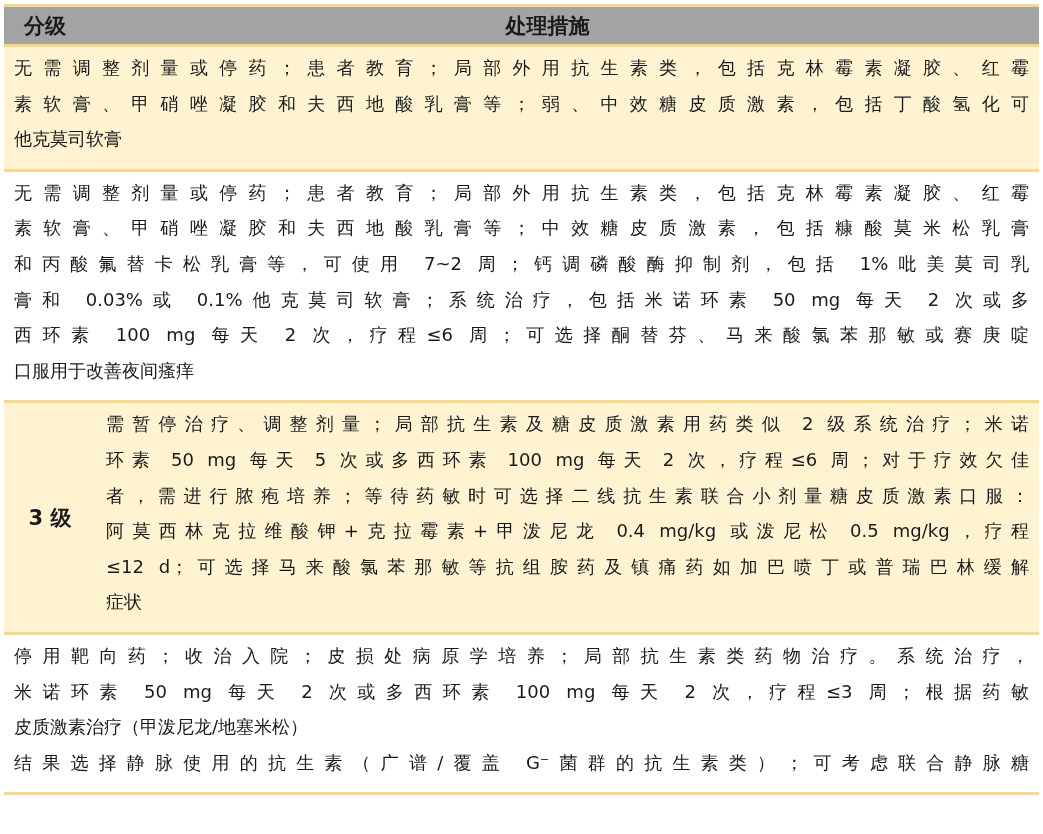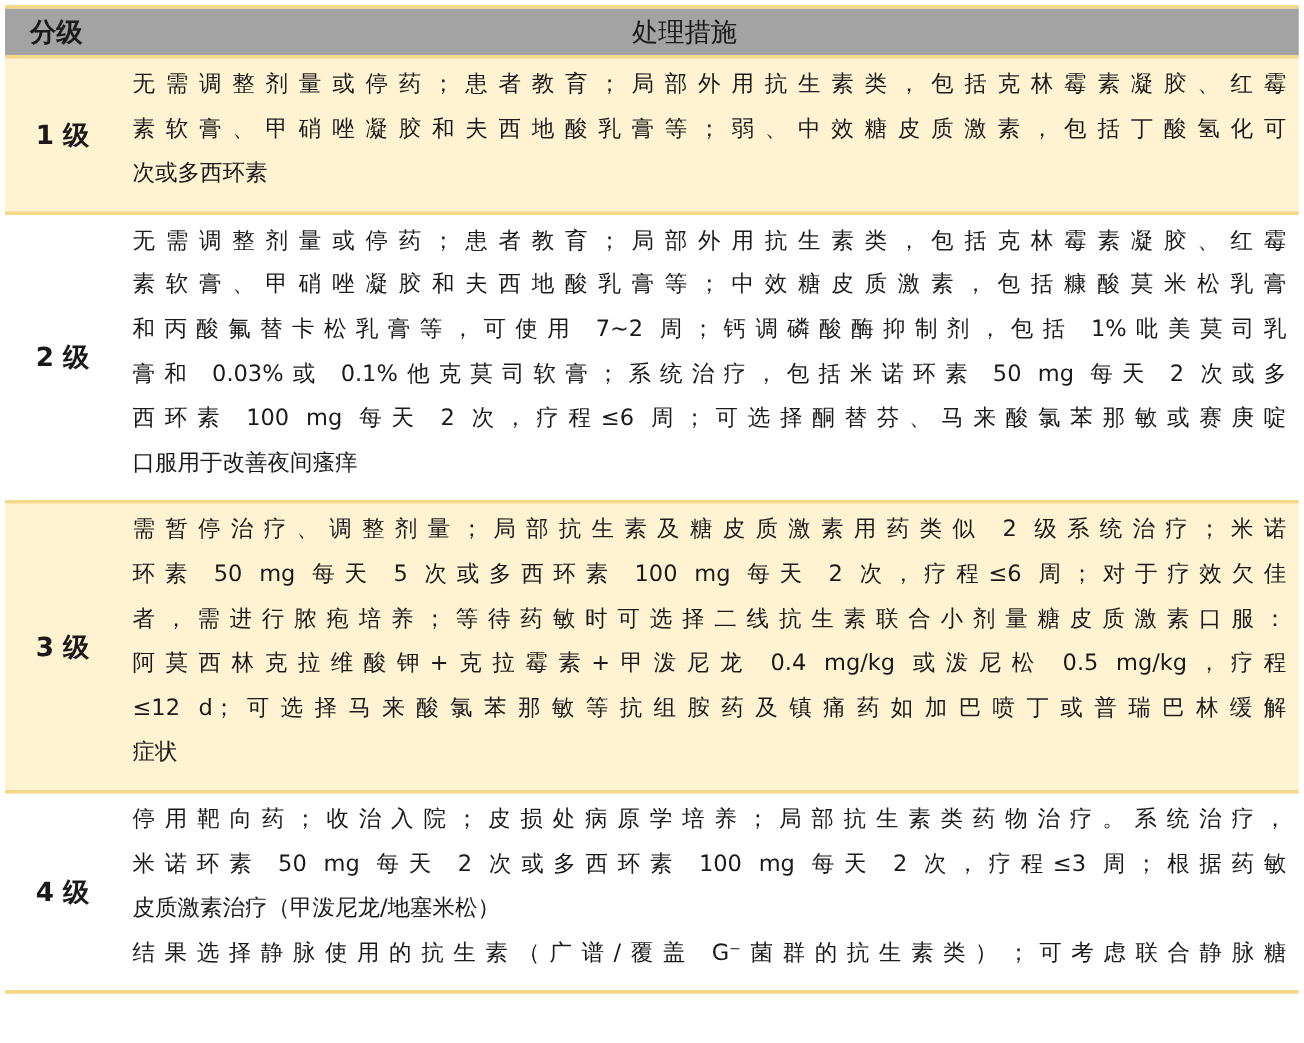--- a/index.html
+++ b/index.html
@@ -48,21 +48,21 @@
       justify-content: flex-start;
       padding-left: 20px;
       box-sizing: border-box;
       font-size: 21px;
     }
     .header .measure-title {
       flex: 1;
       display: flex;
       align-items: center;
       justify-content: center;
-      font-weight: normal;
+      font-weight: bold;
       font-size: 21px;
       padding-right: 40px;
     }
     .measure {
       flex: 1;
       box-sizing: border-box;
       padding: 3px 10px 12px 10px;
       font-size: 18px;
       line-height: 35.6px;
       text-align: justify;
@@ -84,31 +84,29 @@
 
 <div class="table">
   <div class="rule"></div>
   <div class="row header">
     <div class="grade">分级</div>
     <div class="measure-title">处理措施</div>
   </div>
   <div class="rule"></div>
 
   <div class="row shaded">
-    <div class="grade">1 级</div>
     <div class="measure">
       <span class="line">无需调整剂量或停药；患者教育；局部外用抗生素类，包括克林霉素凝胶、红霉</span>
       <span class="line">素软膏、甲硝唑凝胶和夫西地酸乳膏等；弱、中效糖皮质激素，包括丁酸氢化可</span>
-      <span class="line last">次或多西环素</span>
+      <span class="line last">他克莫司软膏</span>
     </div>
   </div>
   <div class="rule"></div>
 
   <div class="row plain">
-    <div class="grade">2 级</div>
     <div class="measure">
       <span class="line">无需调整剂量或停药；患者教育；局部外用抗生素类，包括克林霉素凝胶、红霉</span>
       <span class="line">素软膏、甲硝唑凝胶和夫西地酸乳膏等；中效糖皮质激素，包括糠酸莫米松乳膏</span>
       <span class="line">和丙酸氟替卡松乳膏等，可使用 7~2 周；钙调磷酸酶抑制剂，包括 1%吡美莫司乳</span>
       <span class="line">膏和 0.03%或 0.1%他克莫司软膏；系统治疗，包括米诺环素 50 mg 每天 2 次或多</span>
       <span class="line">西环素 100 mg 每天 2 次，疗程≤6 周；可选择酮替芬、马来酸氯苯那敏或赛庚啶</span>
       <span class="line last">口服用于改善夜间瘙痒</span>
     </div>
   </div>
   <div class="rule"></div>
@@ -120,21 +118,20 @@
       <span class="line">环素 50 mg 每天 5 次或多西环素 100 mg 每天 2 次，疗程≤6 周；对于疗效欠佳</span>
       <span class="line">者，需进行脓疱培养；等待药敏时可选择二线抗生素联合小剂量糖皮质激素口服：</span>
       <span class="line">阿莫西林克拉维酸钾+克拉霉素+甲泼尼龙 0.4 mg/kg 或泼尼松 0.5 mg/kg，疗程</span>
       <span class="line">≤12 d；可选择马来酸氯苯那敏等抗组胺药及镇痛药如加巴喷丁或普瑞巴林缓解</span>
       <span class="line last">症状</span>
     </div>
   </div>
   <div class="rule"></div>
 
   <div class="row plain">
-    <div class="grade">4 级</div>
     <div class="measure">
       <span class="line">停用靶向药；收治入院；皮损处病原学培养；局部抗生素类药物治疗。系统治疗，</span>
       <span class="line">米诺环素 50 mg 每天 2 次或多西环素 100 mg 每天 2 次，疗程≤3 周；根据药敏</span>
       <span class="line last">皮质激素治疗（甲泼尼龙/地塞米松）</span>
       <span class="line">结果选择静脉使用的抗生素（广谱/覆盖 G⁻菌群的抗生素类）；可考虑联合静脉糖</span>
     </div>
   </div>
   <div class="rule"></div>
 </div>
 

